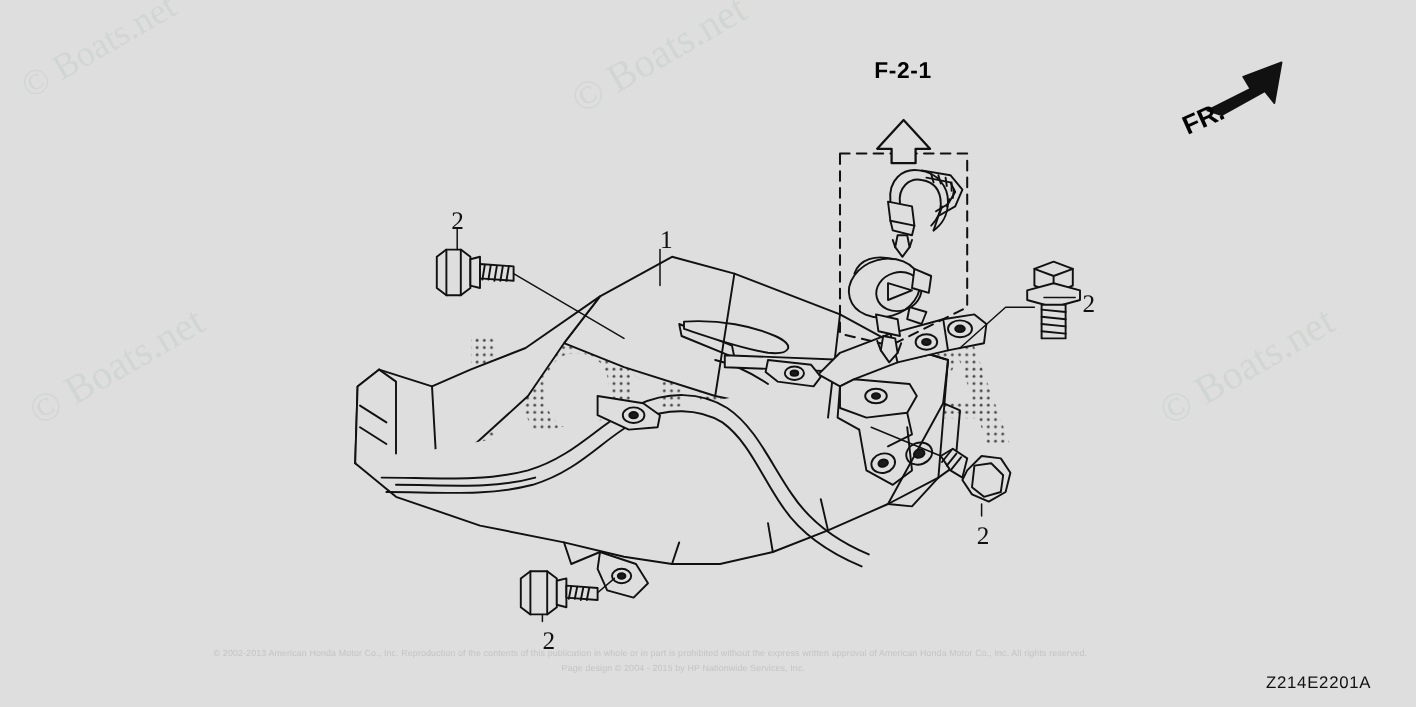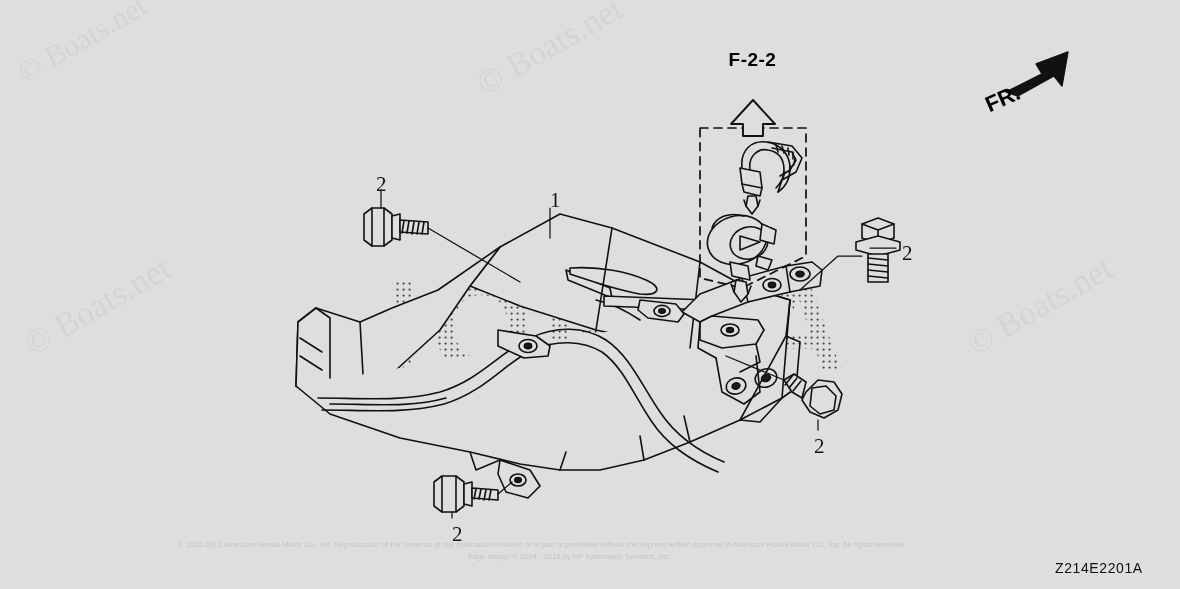--- a/index.html
+++ b/index.html
@@ -273,21 +273,21 @@
 
   <div id="callout-host">
       <div class="callout" style="left: 550px; top: 190px;">1</div>
       <div class="callout" style="left: 376px; top: 174px;">2</div>
       <div class="callout" style="left: 902px; top: 243px;">2</div>
       <div class="callout" style="left: 814px; top: 436px;">2</div>
       <div class="callout" style="left: 452px; top: 524px;">2</div>
     </div>
 
   <div class="grp" style="left:690px;top:48px;width:125px;">
-    <div>F-2-2</div>
+    <div>F-2-1</div>
   </div>
 
   <div class="fr" style="left:992px;top:92px;">FR.</div>
 
   <div class="legal" style="left:178px;top:540px;">© 2002-2013 American Honda Motor Co., Inc.  Reproduction of the contents of this publication in whole or in part is prohibited without the express written approval of American Honda Motor Co., Inc. All rights reserved.</div>
 
   <div class="legal" style="left:468px;top:552px;">Page design © 2004 - 2015 by HP Nationwide Services, Inc.</div>
 
   <div class="partno" style="left:1055px;top:560px;">Z214E2201A</div>
 

